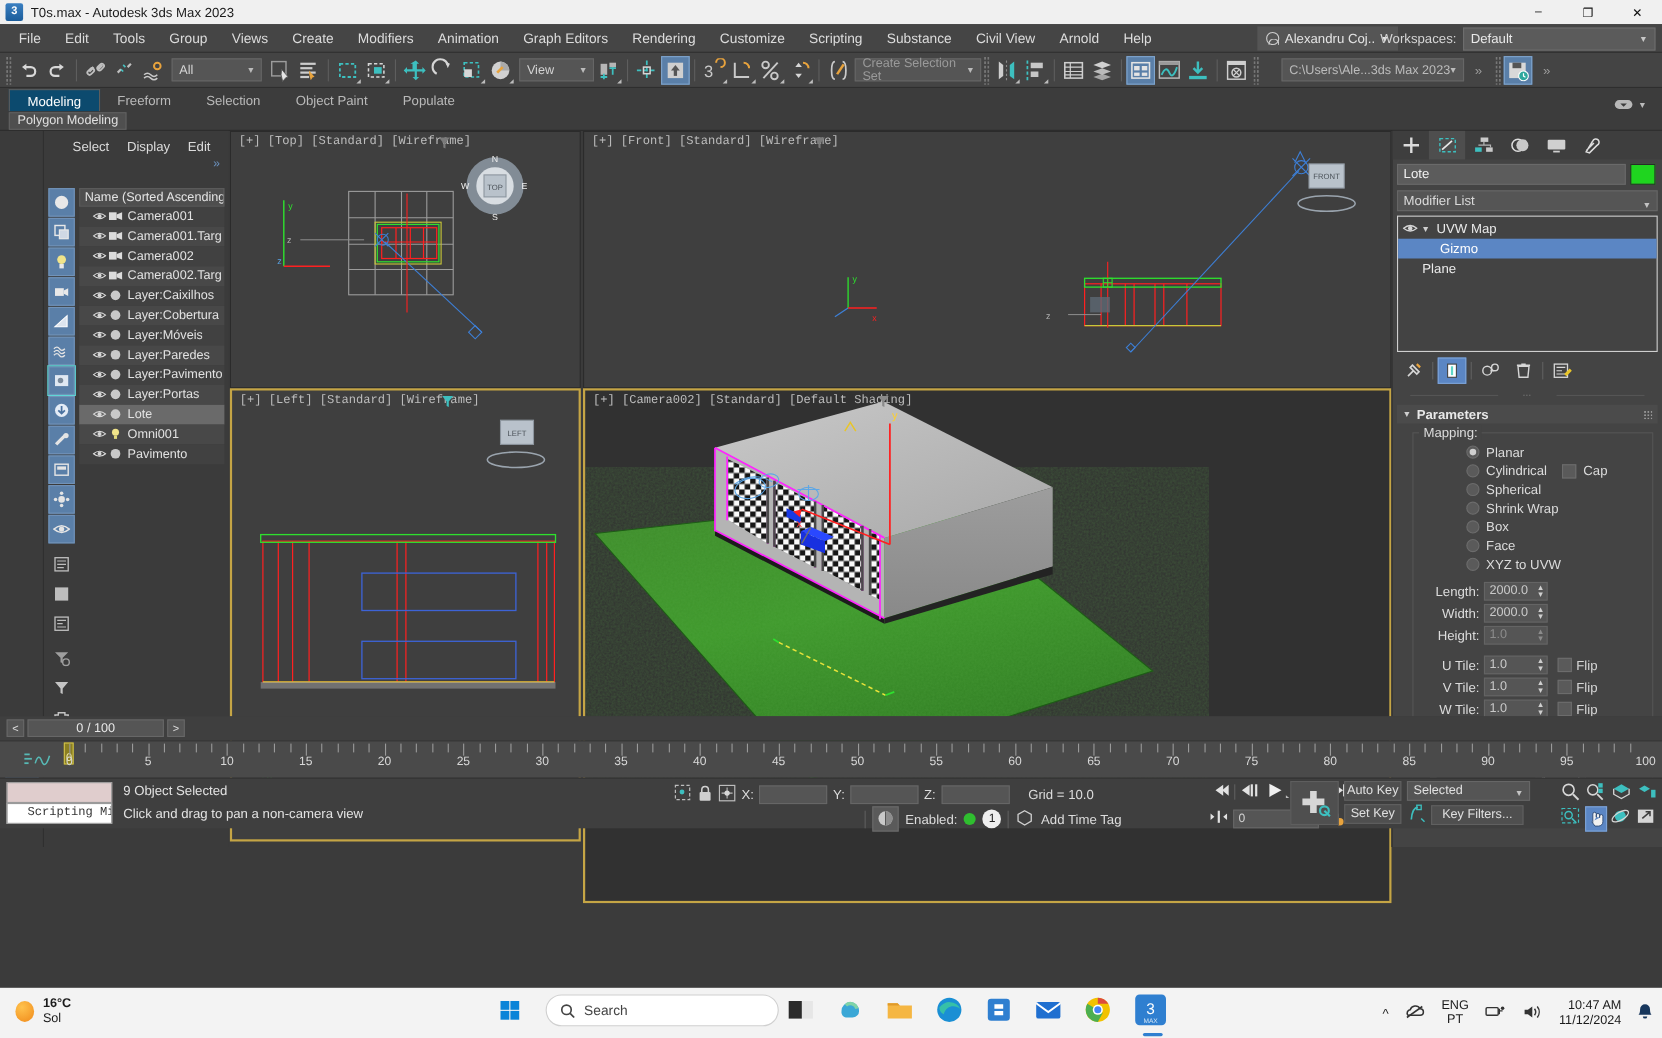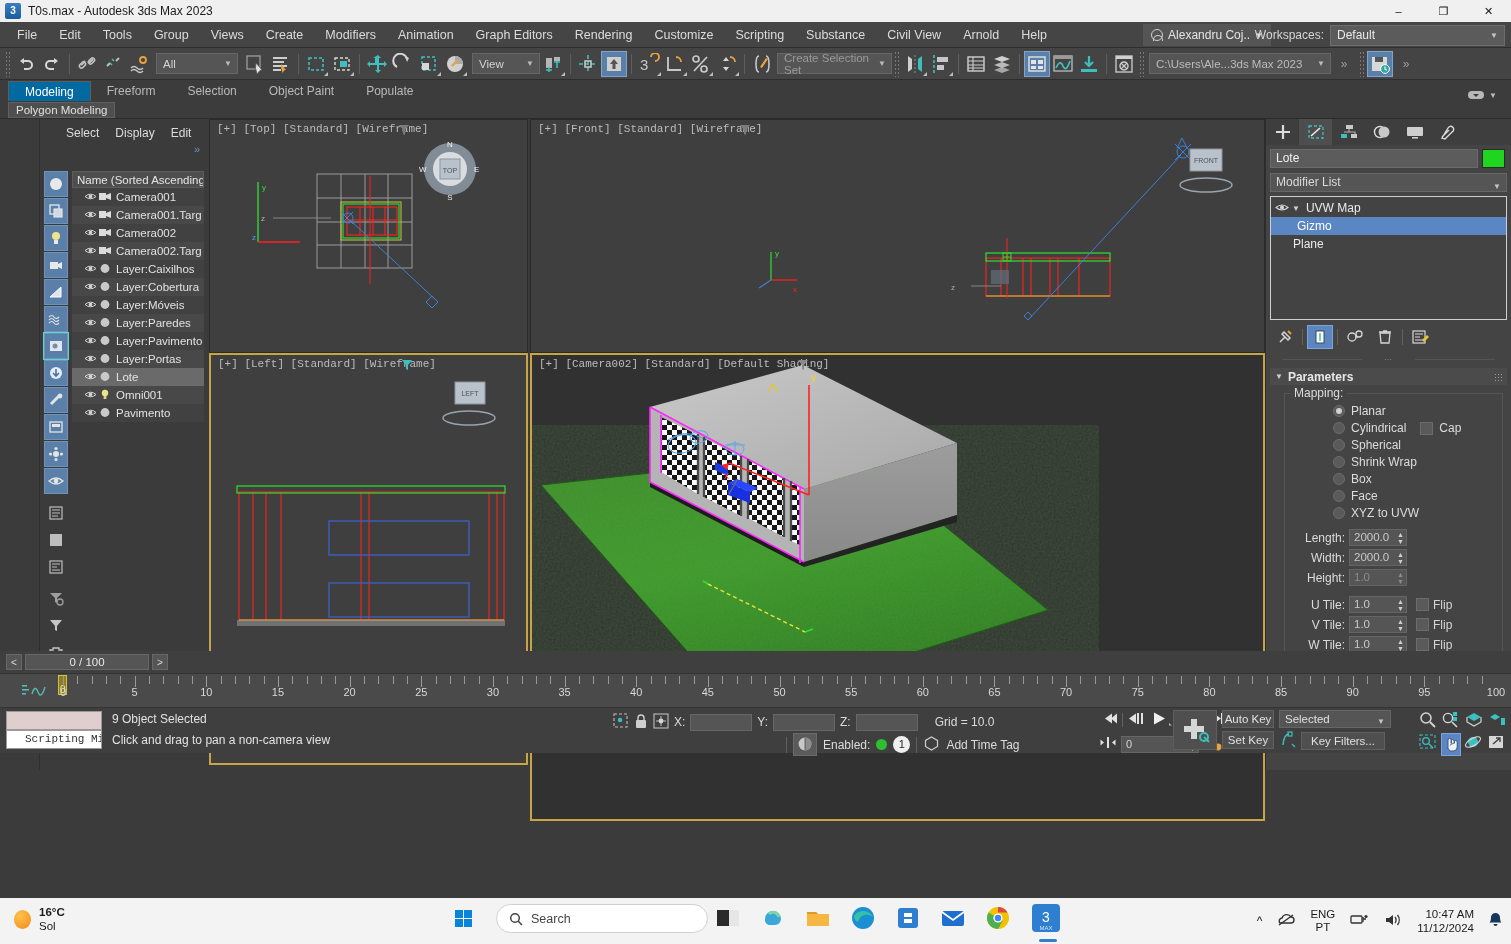--- a/index.html
+++ b/index.html
@@ -90,21 +90,21 @@
     content:""; position:absolute; right:1px; bottom:1px;
     border-left:4px solid transparent; border-bottom:4px solid #bdbdbd;
   }
 
   
   .ribbon{ background:#3c3c3c; border-bottom:1px solid #2b2b2b; }
   .rtabs{ height:21px; display:flex; align-items:flex-end; padding-left:8px; }
   .rtab{
     padding:0 16px;height:20px;line-height:20px;font-size:12px;color:#b9b9b9;
   }
-  .rtab.active{ background:#0369a1; color:#fff; border-top:1px solid #5d5d5d;
+  .rtab.active{ background:#0c4a6e; color:#fff; border-top:1px solid #5d5d5d;
     border-left:1px solid #5d5d5d; border-right:1px solid #5d5d5d; }
   .rtab2{ margin-left:auto; margin-right:14px; display:flex; align-items:center; gap:4px; }
   .rsub{ height:17px; display:flex; align-items:center; padding-left:8px; }
   .rsub .pill{
     background:#4f4f4f;border:1px solid #606060;padding:1px 7px;font-size:11.5px;color:#e0e0e0;
   }
 
   
   .stage{ position:relative; height:651px; background:#3b3b3b; }
 
@@ -202,21 +202,21 @@
   .stack{
     margin:4px 4px 0 4px; height:124px; background:#434343;
     border:1px solid #cfcfcf; font-size:12px; padding:2px 0 0 0;
   }
   .stack .srow{
     height:18px; display:flex; align-items:center; padding-left:4px; color:#eaeaea;
   }
   .stack .srow.sel{ background:#5b86c4; color:#fff; }
   .stack .srow .ey{ width:14px;height:12px;flex:none; }
   .stack .srow .tri{ margin:0 6px 0 3px; font-size:8px; color:#cfcfcf; }
-  .stack .srow .gz{ margin-left:22px; }
+  .stack .srow .gz{ margin-left:34px; }
   .stack .srow .pl{ margin-left:18px; }
   .stackbtns{
     margin:5px 6px 0 6px; height:24px; display:flex; align-items:center; gap:4px;
   }
   .stackbtns .sb{
     width:26px;height:24px;display:flex;align-items:center;justify-content:center;
   }
   .stackbtns .sb.on{ background:#5b86c4; border:1px solid #7ea3d6; }
   .stackbtns .vsep{ width:1px;height:16px;background:#606060; }
   .dots{ text-align:center; margin-top:6px; color:#8a8a8a; letter-spacing:1px;
@@ -627,21 +627,21 @@
     <div class="sep"></div>
     <div class="tb">
       <svg width="22" height="22" viewBox="0 0 22 22">
           <rect x="3" y="3" width="16" height="16" stroke="#cfcfcf" stroke-width="1.3" fill="none"></rect>
           <path d="M3 3h16v3H3z" fill="#cfcfcf"></path>
           <circle cx="11" cy="13" r="4" stroke="#cfcfcf" stroke-width="1.4" fill="none"></circle>
           <path d="M8 10l6 6M14 10l-6 6" stroke="#cfcfcf" stroke-width="1.1"></path>
         </svg>
     </div>
     <div class="grip"></div>
-    <div class="tdd" style="width:182px;margin-left:2px;color:#bcbcbc">
+    <div class="tdd" style="width:166px;margin-left:18px;color:#bcbcbc">
       <span>C:\Users\Ale...3ds Max 2023</span>
       <span class="cv">▼</span>
     </div>
     <div class="tb" style="color:#9d9d9d">»</div>
     <div class="grip"></div>
     <div class="tb on">
       <svg width="20" height="20" viewBox="0 0 20 20">
           <rect x="2" y="3" width="15" height="14" fill="#d8d8d8"></rect>
           <rect x="5" y="3" width="8" height="5" fill="#555"></rect>
           <circle cx="15" cy="15" r="4.4" fill="#2fa89e" stroke="#fff" stroke-width="1"></circle>

